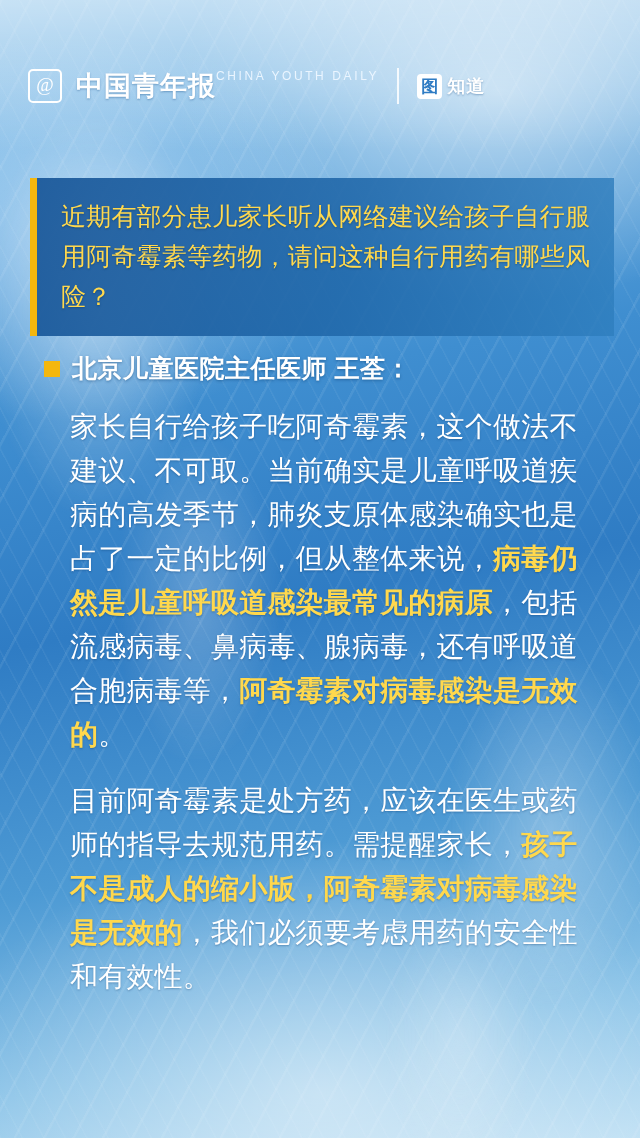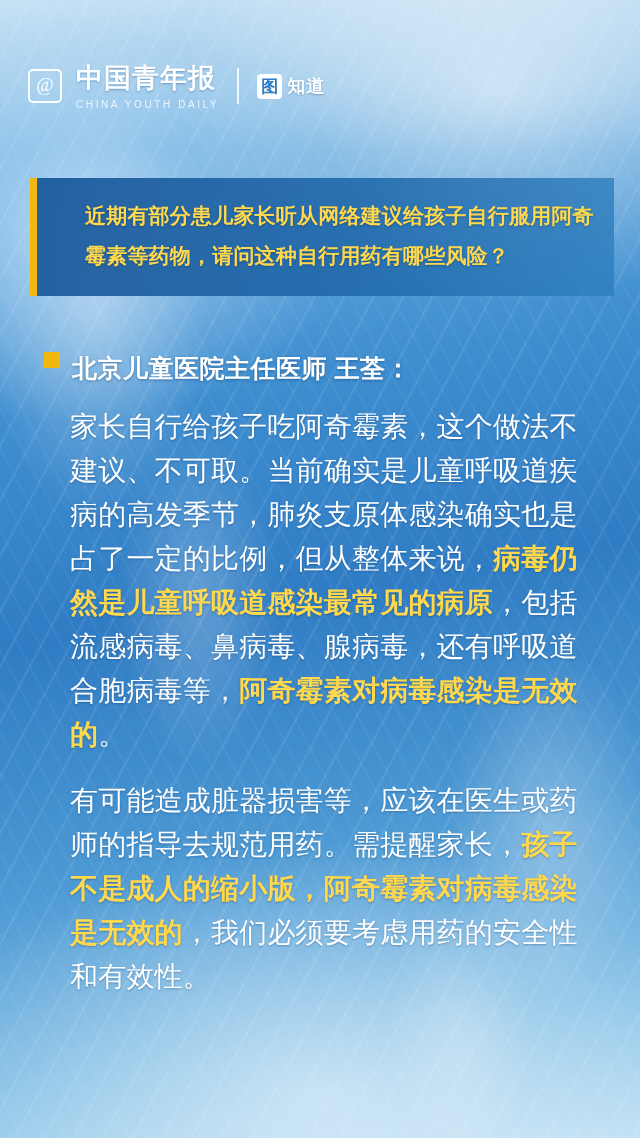--- a/index.html
+++ b/index.html
@@ -75,37 +75,37 @@
     border-radius: 5px;
     border: 2.5px solid #ffffff;
     color: #ffffff;
     font-size: 19px;
     line-height: 27px;
     text-align: center;
     font-family: "Liberation Serif", serif;
   }
   .logo-cn {
     display: flex;
-    flex-direction: column;
+    flex-direction: row;
     justify-content: center;
   }
   .logo-cn-main {
     color: #ffffff;
     font-size: 27px;
     font-weight: bold;
     letter-spacing: 1px;
     line-height: 30px;
     text-shadow: 0 1px 2px rgba(0,60,120,0.35);
   }
   .logo-cn-sub {
     color: #eaf5ff;
-    font-size: 10px;
+    font-size: 12px;
     letter-spacing: 2.6px;
     line-height: 11px;
-    margin-top: 6px;
+    margin-top: 0;
   }
   .logo-divider {
     width: 2px;
     height: 36px;
     background: rgba(255,255,255,0.85);
     margin: 0 4px;
   }
   .logo-column {
     display: flex;
     align-items: center;
@@ -134,37 +134,36 @@
     position: absolute;
     left: 30px; top: 178px;
     width: 584px;
     box-sizing: border-box;
     padding: 18px 20px 20px 24px;
     background: linear-gradient(100deg, rgba(24,86,152,0.92) 0%, rgba(32,104,170,0.88) 55%, rgba(46,126,190,0.80) 100%);
     border-left: 7px solid #f4b70e;
   }
   .question-text {
     color: #ffd84d;
-    font-size: 21px;
-    font-weight: bold;
+    font-size: 25px;
+    font-weight: normal;
     line-height: 40px;
     letter-spacing: 0.2px;
     text-shadow: 0 1px 2px rgba(0,40,80,0.4);
-    margin-left: 24px;
   }
 
   
   .answer {
     position: absolute;
     left: 44px; top: 352px;
     width: 556px;
   }
   .doctor-line {
     display: flex;
-    align-items: flex-start;
+    align-items: center;
     gap: 12px;
     margin-bottom: 20px;
   }
   .doctor-square {
     width: 16px; height: 16px;
     background: #f4b70e;
     flex: 0 0 auto;
   }
   .doctor-name {
     color: #ffffff;
@@ -213,16 +212,16 @@
     <div class="question-text">近期有部分患儿家长听从网络建议给孩子自行服用阿奇霉素等药物，请问这种自行用药有哪些风险？</div>
   </div>
 
   <div class="answer">
     <div class="doctor-line">
       <span class="doctor-square"></span>
       <span class="doctor-name">北京儿童医院主任医师 王荃：</span>
     </div>
     <div id="answer-body">
         <div class="para"><span>家长自行给孩子吃阿奇霉素，这个做法不建议、不可取。当前确实是儿童呼吸道疾病的高发季节，肺炎支原体感染确实也是占了一定的比例，但从整体来说，</span><span class="hl">病毒仍然是儿童呼吸道感染最常见的病原</span><span>，包括流感病毒、鼻病毒、腺病毒，还有呼吸道合胞病毒等，</span><span class="hl">阿奇霉素对病毒感染是无效的</span><span>。</span></div>
-        <div class="para"><span>有可能造成脏器损害等，应该在医生或药师的指导去规范用药。需提醒家长，</span><span class="hl">孩子不是成人的缩小版，阿奇霉素对病毒感染是无效的</span><span>，我们必须要考虑用药的安全性和有效性。</span></div>
+        <div class="para"><span>目前阿奇霉素是处方药，应该在医生或药师的指导去规范用药。需提醒家长，</span><span class="hl">孩子不是成人的缩小版，阿奇霉素对病毒感染是无效的</span><span>，我们必须要考虑用药的安全性和有效性。</span></div>
       </div>
   </div>
 </div>
 
 </body></html>

